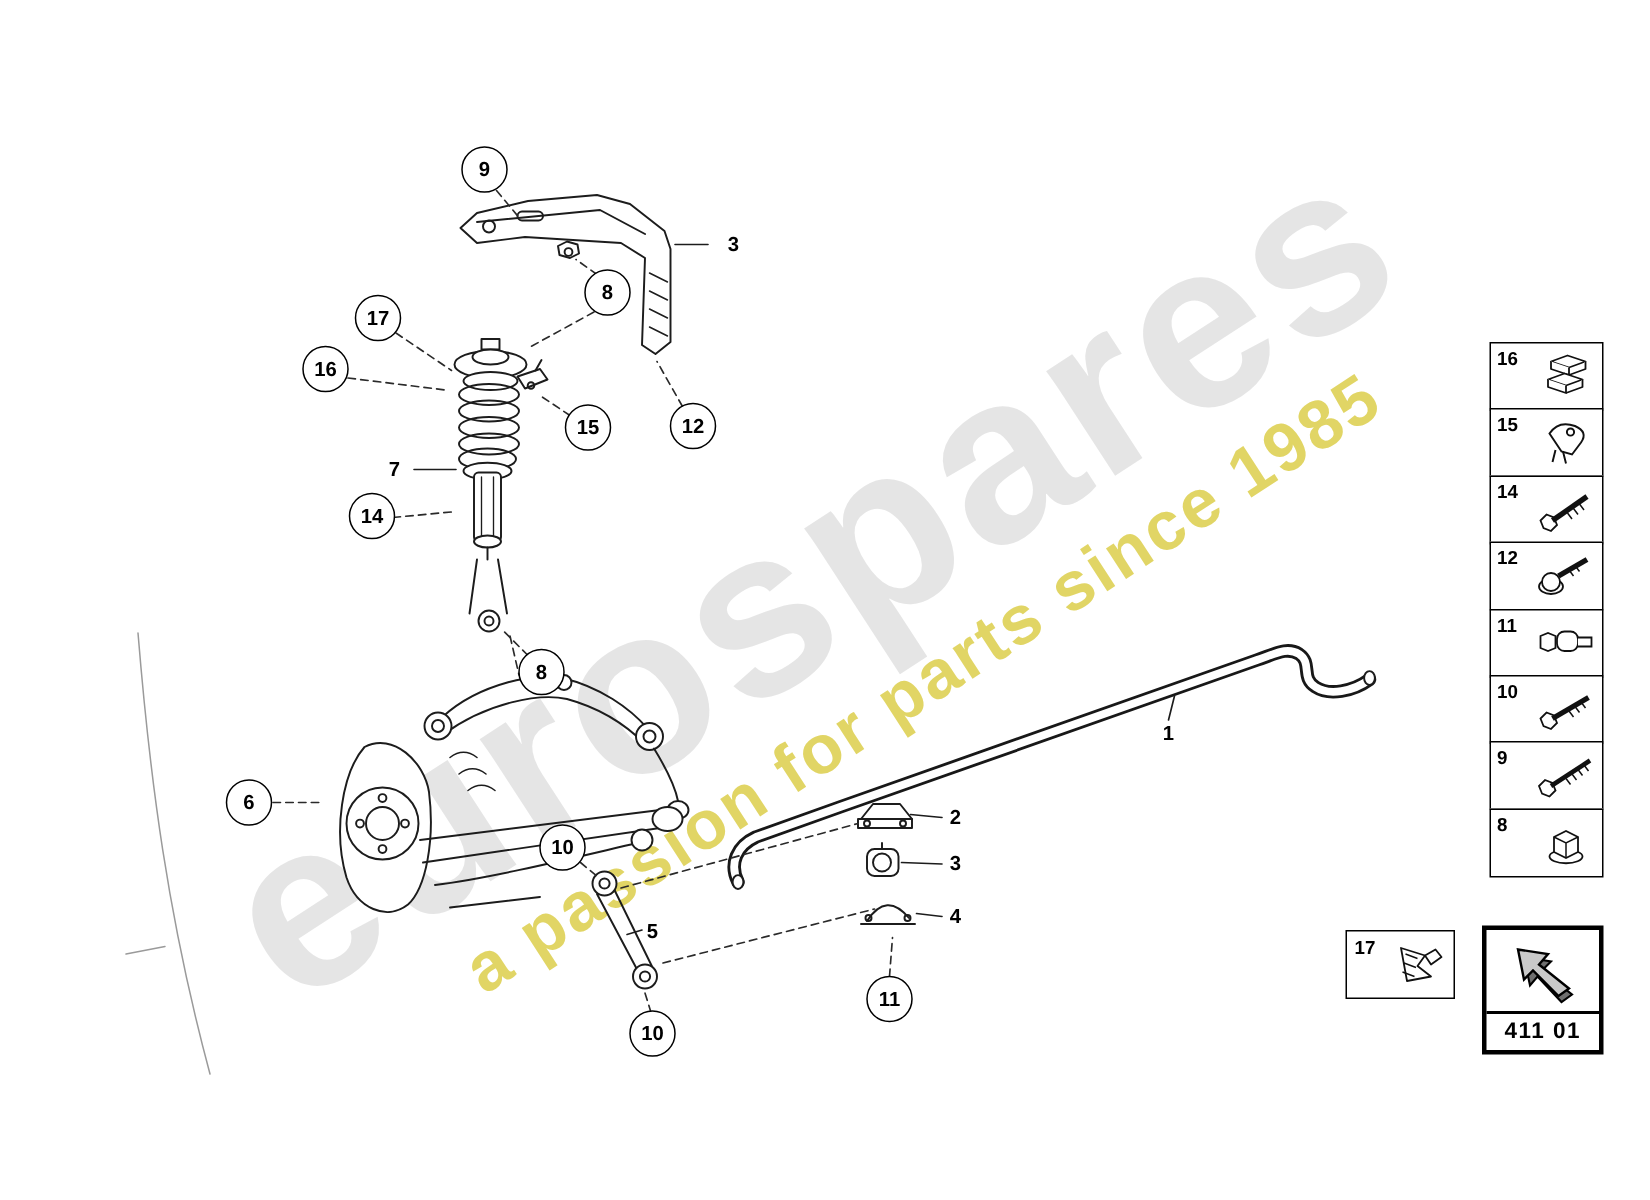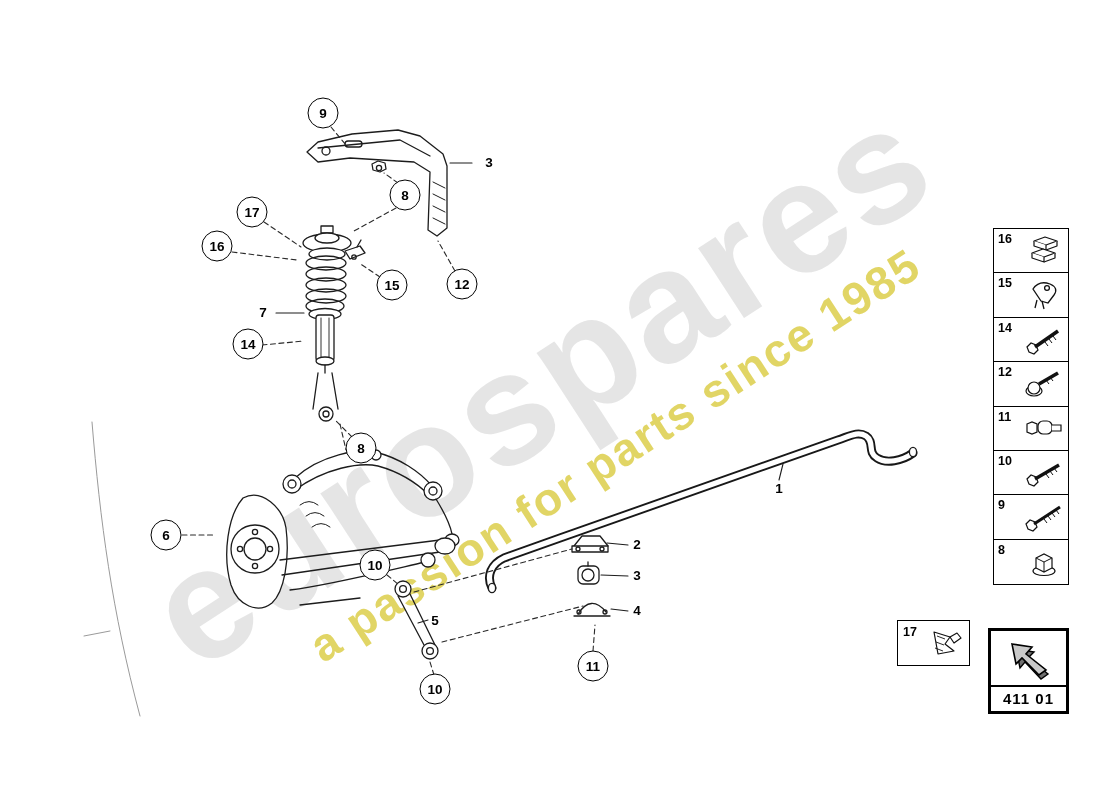--- a/index.html
+++ b/index.html
@@ -47,21 +47,21 @@
   
   .clip-box{
     box-sizing:border-box;position:absolute;left:897px;top:620px;width:73px;height:46px;
     border:1.6px solid #000;background:#fff;z-index:6;
   }
   .clip-box .side-num{left:5px;top:4px;}
   
   .code-box{
     box-sizing:border-box;position:absolute;left:988px;top:617px;width:81px;height:86px;
     border:3px solid #000;background:#fff;z-index:6;
-    display:flex;flex-direction:column;margin-top:11px;
+    display:flex;flex-direction:column;
   }
   .code-arrow{flex:1;display:flex;align-items:center;justify-content:center;}
   .code-label{
     border-top:2.5px solid #000;text-align:center;font-weight:bold;font-size:15px;
     padding:3px 0 4px 0;letter-spacing:1px;
   }
 </style>
 </head>
 <body>
 

